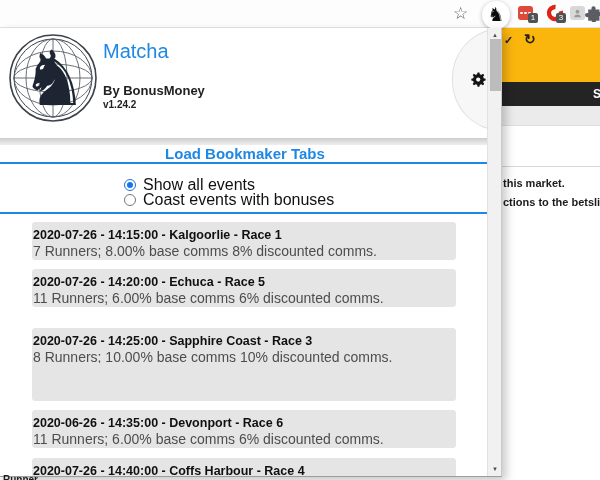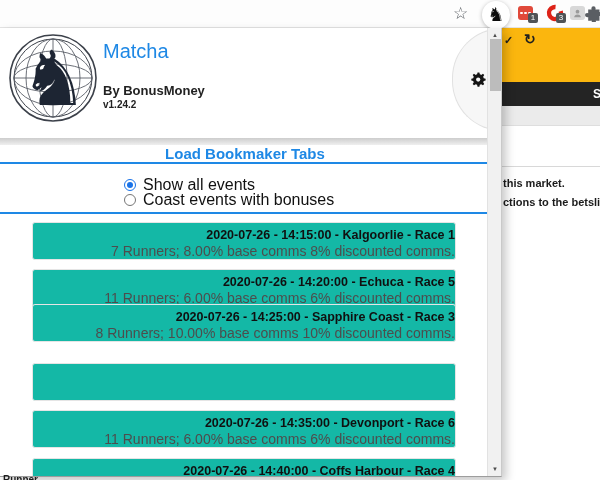--- a/index.html
+++ b/index.html
@@ -56,22 +56,22 @@
   .blue-line { position:absolute; left:0; width:502px; height:2px; background:#1e88e5; }
   .line1 { top:134px; } .line2 { top:184px; }
 
   .radio-row { position:absolute; left:124px; height:14px; display:flex; align-items:center; gap:7px; }
   .row1 { top:150px; } .row2 { top:165px; }
   .radio { width:12px; height:12px; border-radius:50%; border:1px solid #767676; background:#fff; position:relative; flex:0 0 auto; }
   .radio.sel { border-color:#1a73e8; }
   .radio.sel::after { content:""; position:absolute; inset:2px; border-radius:50%; background:#1a73e8; }
   .radio-label { font-size:16px; color:#111; }
 
-  .event-card { position:absolute; left:32px; width:424px; height:38px; background:#14b8a6;
-                border:1px solid #e5e5e5; border-radius:3px; text-align:right; overflow:hidden; cursor:pointer; }
+  .event-card { position:absolute; left:32px; width:424px; height:38px; background:#e5e5e5;
+                border:1px solid #e5e5e5; border-radius:3px; text-align:left; overflow:hidden; cursor:pointer; }
   .ev-title { margin-top:5px; font-size:12.5px; font-weight:bold; color:#101010; }
   .ev-details { margin-top:1px; font-size:14px; color:#4d4d4d; }
 
   
   .scrollbar { position:absolute; left:487px; top:0; width:15px; height:449px;
                background:#f1f1f1; border-left:1px solid #e2e2e2; }
   .sb-arrow { position:absolute; left:0; width:14px; text-align:center; font-size:6px; color:#4d4d4d; }
   .sb-up { top:4px; } .sb-down { bottom:5px; }
   .sb-thumb { position:absolute; left:2px; top:11px; width:11px; height:52px; background:#bcbcbc; }
 </style>
@@ -173,28 +173,28 @@
     <div class="blue-line line2"></div>
 
     <div class="event-card" style="top:194px;">
       <div class="ev-title">2020-07-26 - 14:15:00 - Kalgoorlie - Race 1</div>
       <div class="ev-details">7 Runners; 8.00% base comms 8% discounted comms.</div>
     </div>
     <div class="event-card" style="top:241px;">
       <div class="ev-title">2020-07-26 - 14:20:00 - Echuca - Race 5</div>
       <div class="ev-details">11 Runners; 6.00% base comms 6% discounted comms.</div>
     </div>
-    <div class="event-card" style="top:276px;padding-left:48px;">
+    <div class="event-card" style="top:300px;">
       <div class="ev-title">2020-07-26 - 14:25:00 - Sapphire Coast - Race 3</div>
       <div class="ev-details">8 Runners; 10.00% base comms 10% discounted comms.</div>
     </div>
     <div class="event-card" style="top:335px;">
     </div>
     <div class="event-card" style="top:382px;">
-      <div class="ev-title">2020-07-26 - 14:35:00 - Devonport - Race 6</div>
+      <div class="ev-title">2020-06-26 - 14:35:00 - Devonport - Race 6</div>
       <div class="ev-details">11 Runners; 6.00% base comms 6% discounted comms.</div>
     </div>
     <div class="event-card" style="top:430px;">
       <div class="ev-title">2020-07-26 - 14:40:00 - Coffs Harbour - Race 4</div>
       <div class="ev-details"></div>
     </div>
 
     <div class="scrollbar">
       <div class="sb-arrow sb-up">▲</div>
       <div class="sb-thumb"></div>

